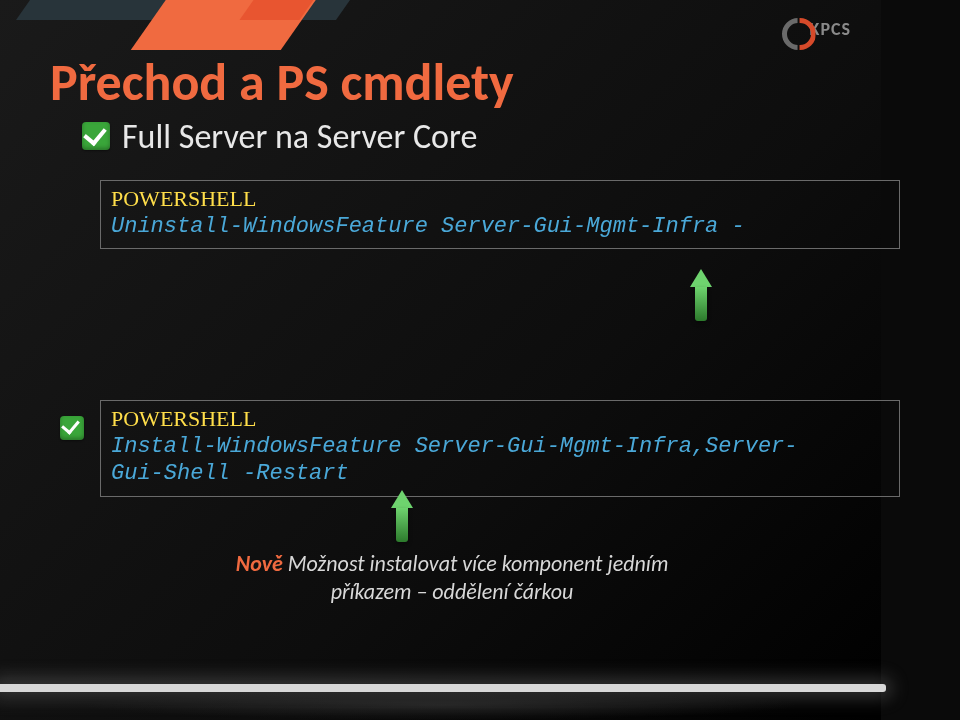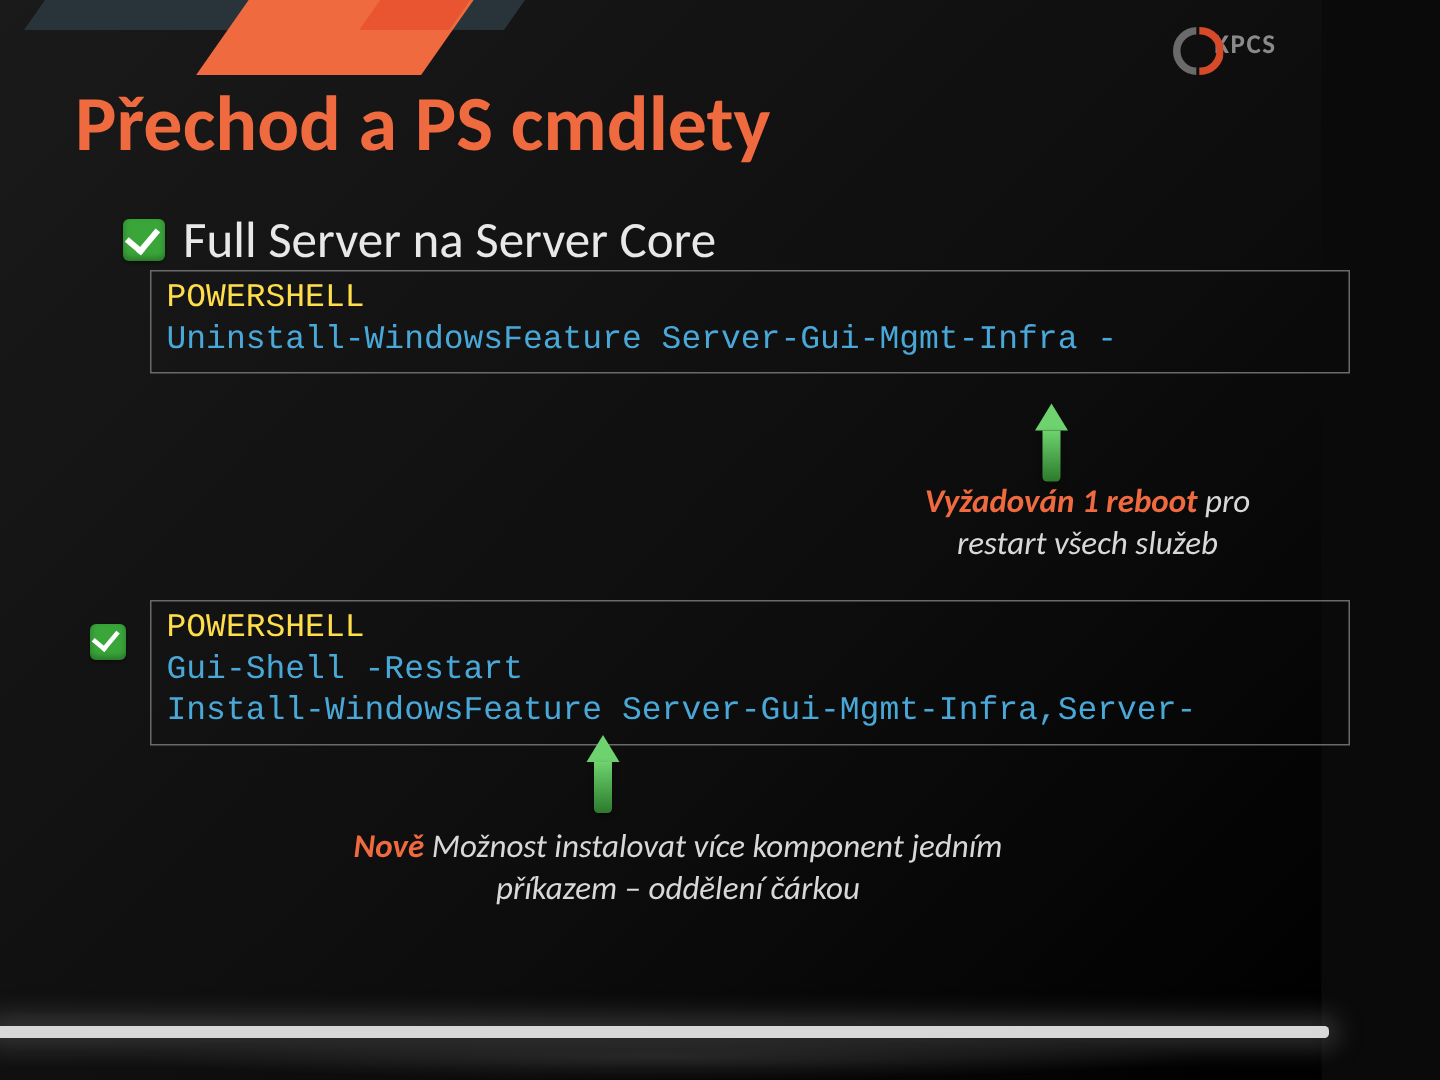--- a/index.html
+++ b/index.html
@@ -17,25 +17,25 @@
   .logo span { color:#8a8a8a; font-weight:600; letter-spacing:1px; font-size:18px; }
   
   .title { position:absolute; top:50px; left:50px; color:#f06a40; font-size:52px; font-weight:700;text-align:right; }
   
   .bullet { position:absolute; display:flex; align-items:flex-start; gap:12px; }
   .check { width:28px; height:28px; background:#3aa63a; border-radius:4px; position:relative; flex-shrink:0; margin-top:6px; box-shadow:inset 0 -2px 4px rgba(0,0,0,0.3),0 1px 2px rgba(0,0,0,0.4); }
   .check::after { content:""; position:absolute; left:6px; top:2px; width:10px; height:16px; border-right:4px solid #fff; border-bottom:4px solid #fff; transform:rotate(40deg); }
   .check.small { width:24px; height:24px; }
   .check.small::after { left:5px; top:1px; width:8px; height:13px; border-width:3px; }
   .btext { color:#e8e8e8; font-size:34px; }
-  .bullet1 { top:140px; left:70px;padding-left:12px; }
+  .bullet1 { top:116px; left:70px;padding-left:12px; }
   
   .codebox { position:absolute; left:100px; width:800px; border:1px solid #6a6a6a; padding:4px 10px 8px 10px; font-family:"Courier New",monospace; font-size:22px; line-height:1.25; }
-  .codebox .tag { color:#ffde4a; font-family:Liberation Mono, monospace; }
-  .codebox .cmd { color:#4aa8d8; }
+  .codebox .tag { color:#ffde4a; font-family:Liberation Serif, serif; }
+  .codebox .cmd { color:#4aa8d8; font-style:italic; }
   .cb1 { top:180px; }
   .cb2 { top:400px; }
   
   .arrow { position:absolute; width:14px; }
   .arrow .head { width:0; height:0; border-left:11px solid transparent; border-right:11px solid transparent; border-bottom:18px solid #6ed36e; margin-left:-4px; }
   .arrow .stem { width:12px; height:34px; background:linear-gradient(#6ed36e,#2c7a2c); margin:0 auto; border-radius:0 0 3px 3px; box-shadow:0 2px 4px rgba(0,0,0,0.4); }
   .arr1 { top:269px; left:694px; }
   .arr2 { top:490px; left:395px; }
   .annot { position:absolute; color:#d8d8d8; font-style:italic; font-size:22px; text-align:center; line-height:1.25; }
   .annot .hl { color:#f06a40; font-weight:700; }
@@ -70,32 +70,29 @@
   <div class="codebox cb1">
     <div class="tag">POWERSHELL</div>
     <div class="cmd">Uninstall-WindowsFeature Server-Gui-Mgmt-Infra -</div>
   </div>
 
   <div class="arrow arr1">
     <div class="head"></div>
       <div class="stem"></div>
   </div>
 
-  <div class="annot an1">
-    <span class="hl">Vyžadován 1 reboot</span><span> pro restart všech služeb</span>
-  </div>
 
   <div class="bullet bullet2">
     <div class="check small"></div>
   </div>
 
   <div class="codebox cb2">
     <div class="tag">POWERSHELL</div>
+    <div class="cmd">Install-WindowsFeature Server-Gui-Mgmt-Infra,Server-</div>
     <div class="cmd">Gui-Shell -Restart</div>
-    <div class="cmd">Install-WindowsFeature Server-Gui-Mgmt-Infra,Server-</div>
   </div>
 
   <div class="arrow arr2">
     <div class="head"></div>
       <div class="stem"></div>
   </div>
 
   <div class="annot an2">
     <span class="hl">Nově</span><span> Možnost instalovat více komponent jedním příkazem – oddělení čárkou</span>
   </div>

